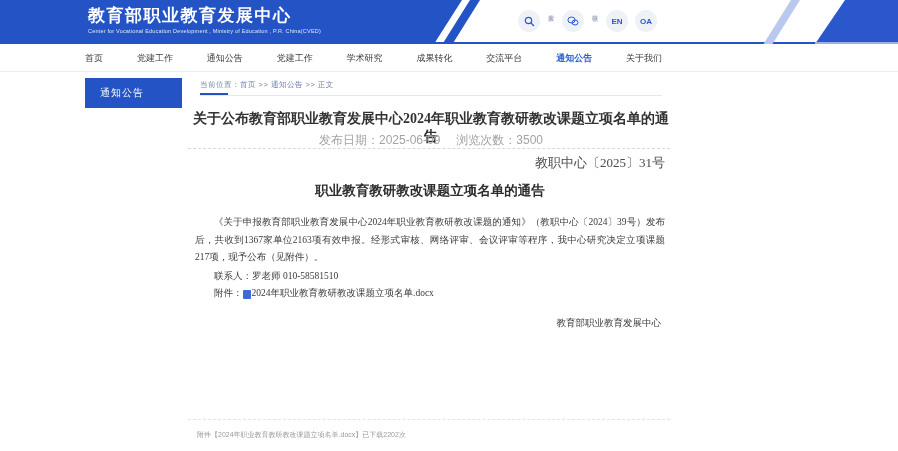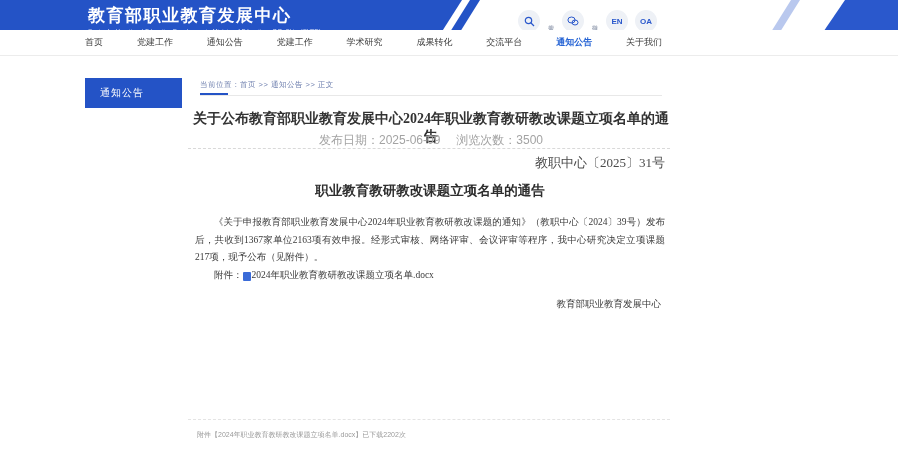--- a/index.html
+++ b/index.html
@@ -14,27 +14,27 @@
   .brand-title { font-size:17px; font-weight:bold; letter-spacing:1.5px; line-height:20px; }
   .brand-sub { font-size:6px; opacity:.85; letter-spacing:.2px; margin-top:2px; transform:scale(.92); transform-origin:left top; }
   .slash-accent { position:absolute; top:0; left:470px; width:10px; height:44px; background:#2453c6;
     transform:skewX(-32deg); transform-origin:top left; }
   .slash-light { position:absolute; top:0; left:791px; width:9px; height:44px; background:#b9c8ee;
     transform:skewX(-32deg); transform-origin:top left; }
   .corner-band { position:absolute; top:0; left:815px; width:83px; height:44px; background:#2a58cc;
     clip-path:polygon(30px 0,100% 0,100% 100%,0 100%); }
   .underline-light { position:absolute; left:815px; width:83px; bottom:-2px; height:2px; background:#9db1e4; }
 
-  .tools { position:absolute; left:518px; top:10px; display:flex; align-items:center; gap:7px; }
+  .tools { position:absolute; left:518px; top:10px; display:flex; gap:7px; }
   .tool-circle { width:22px; height:22px; border-radius:50%; background:#eef1f6; display:flex;
     align-items:center; justify-content:center; color:#2a58cc; font-size:8px; font-weight:bold; cursor:pointer; }
   .vlabel { writing-mode:vertical-rl; font-size:6px; color:#9aa3b5; letter-spacing:1px; line-height:8px; }
 
   
-  .nav { position:absolute; left:0; top:30px; width:898px; height:26px; background:#fff;
+  .nav { position:absolute; left:0; top:46px; width:898px; height:26px; background:#fff;
     border-bottom:1px solid #ececec; }
   .nav-inner { margin-left:85px; width:577px; height:100%; display:flex; justify-content:space-between; align-items:center; }
   .nav-item { font-size:9px; color:#3c3c3c; cursor:pointer; white-space:nowrap; }
   .nav-item.active { color:#2563d4; font-weight:bold; }
 
   
   .side-box { position:absolute; left:85px; top:78px; width:97px; height:30px; background:#2453c6;
     color:#fff; font-size:10px; display:flex; align-items:center; padding-left:15px; letter-spacing:1px; cursor:pointer; }
   .crumb { position:absolute; left:200px; top:80px; font-size:7.5px; color:#6e7fae; letter-spacing:.5px; cursor:pointer; }
   .crumb-line { position:absolute; left:200px; top:95px; width:462px; border-top:1px solid #e8e8e8; }
@@ -131,20 +131,21 @@
   <span>浏览次数：3500</span>
 </div>
 <div class="dash-top"></div>
 
 <div class="notice">
   <div class="doc-no">教职中心〔2025〕31号</div>
   <div class="n-title-wrap">
     <div class="n-title">职业教育教研教改课题立项名单的通告</div>
   </div>
   <p class="para">《关于申报教育部职业教育发展中心2024年职业教育教研教改课题的通知》（教职中心〔2024〕39号）发布后，共收到1367家单位2163项有效申报。经形式审核、网络评审、会议评审等程序，我中心研究决定立项课题217项，现予公布（见附件）。</p>
+  <div class="contact">联系人：罗老师 010-58581510</div>
   <div class="attach">
     <span>附件：</span><span class="doc-ico">W</span><span class="attach-link">2024年职业教育教研教改课题立项名单.docx</span>
   </div>
   <div class="sign">教育部职业教育发展中心</div>
 </div>
 
 <div class="dash-bottom"></div>
 
 <div class="foot-info">附件【2024年职业教育教研教改课题立项名单.docx】已下载2202次</div>
 

